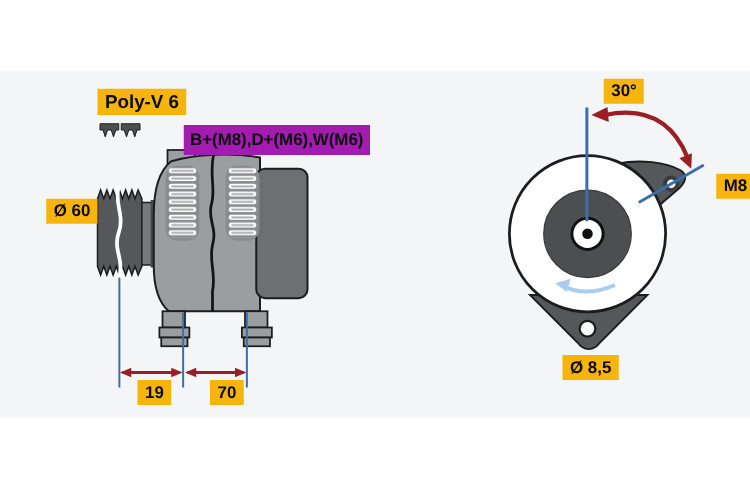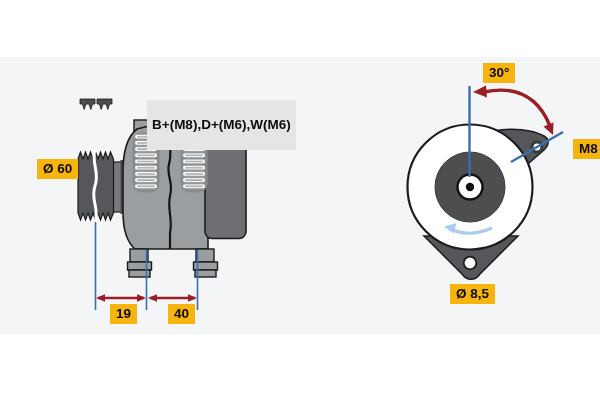--- a/index.html
+++ b/index.html
@@ -10,21 +10,21 @@
   .band{
     position:absolute;left:0;top:57px;width:600px;height:277px;
     background:#f4f5f7;
   }
   svg.drawing{position:absolute;left:0;top:0;width:600px;height:400px;}
   .lbl{
     position:absolute;display:flex;align-items:center;justify-content:center;
     background:#f6b40d;color:#0c0c0c;font-weight:bold;font-size:14px;
     line-height:1;padding:3px 6px;white-space:nowrap;letter-spacing:0px;
   }
-  .lbl-blue{background:#e5e5e5;font-size:13.5px;padding:18px 5px;}
+  .lbl-blue{background:#a21caf;font-size:13.5px;padding:5px 5px;}
   .small{font-size:13.5px;}
 </style>
 </head>
 <body>
 
 <div class="stage">
   <div class="band"></div>
 
   <svg class="drawing" viewBox="0 0 600 400">
     <defs>
@@ -114,20 +114,21 @@
         <polygon points="553,135 543.5,126.5 553.5,122.5" fill="#9b1e25"></polygon>
       </g>
 
       <g>
         <path d="M492,228 Q469,238 451,229" fill="none" stroke="#a9cdee" stroke-width="3.2"></path>
         <polygon points="444,226.5 456.5,223 453.5,233.5" fill="#a9cdee"></polygon>
       </g>
     </g>
   </svg>
 
+  <div class="lbl" style="left:78px;top:71px;font-size:15px;">Poly-V 6</div>
   <div class="lbl lbl-blue" style="left:147px;top:100px;">B+(M8),D+(M6),W(M6)</div>
   <div class="lbl small" style="left:37px;top:159px;">Ø 60</div>
   <div class="lbl small" style="left:110px;top:304px;">19</div>
-  <div class="lbl small" style="left:168px;top:304px;">40</div>
+  <div class="lbl small" style="left:168px;top:304px;">70</div>
   <div class="lbl small" style="left:483px;top:63px;">30°</div>
   <div class="lbl small" style="left:573px;top:139px;">M8</div>
   <div class="lbl small" style="left:450px;top:284px;">Ø 8,5</div>
 </div>
 
 </body></html>

